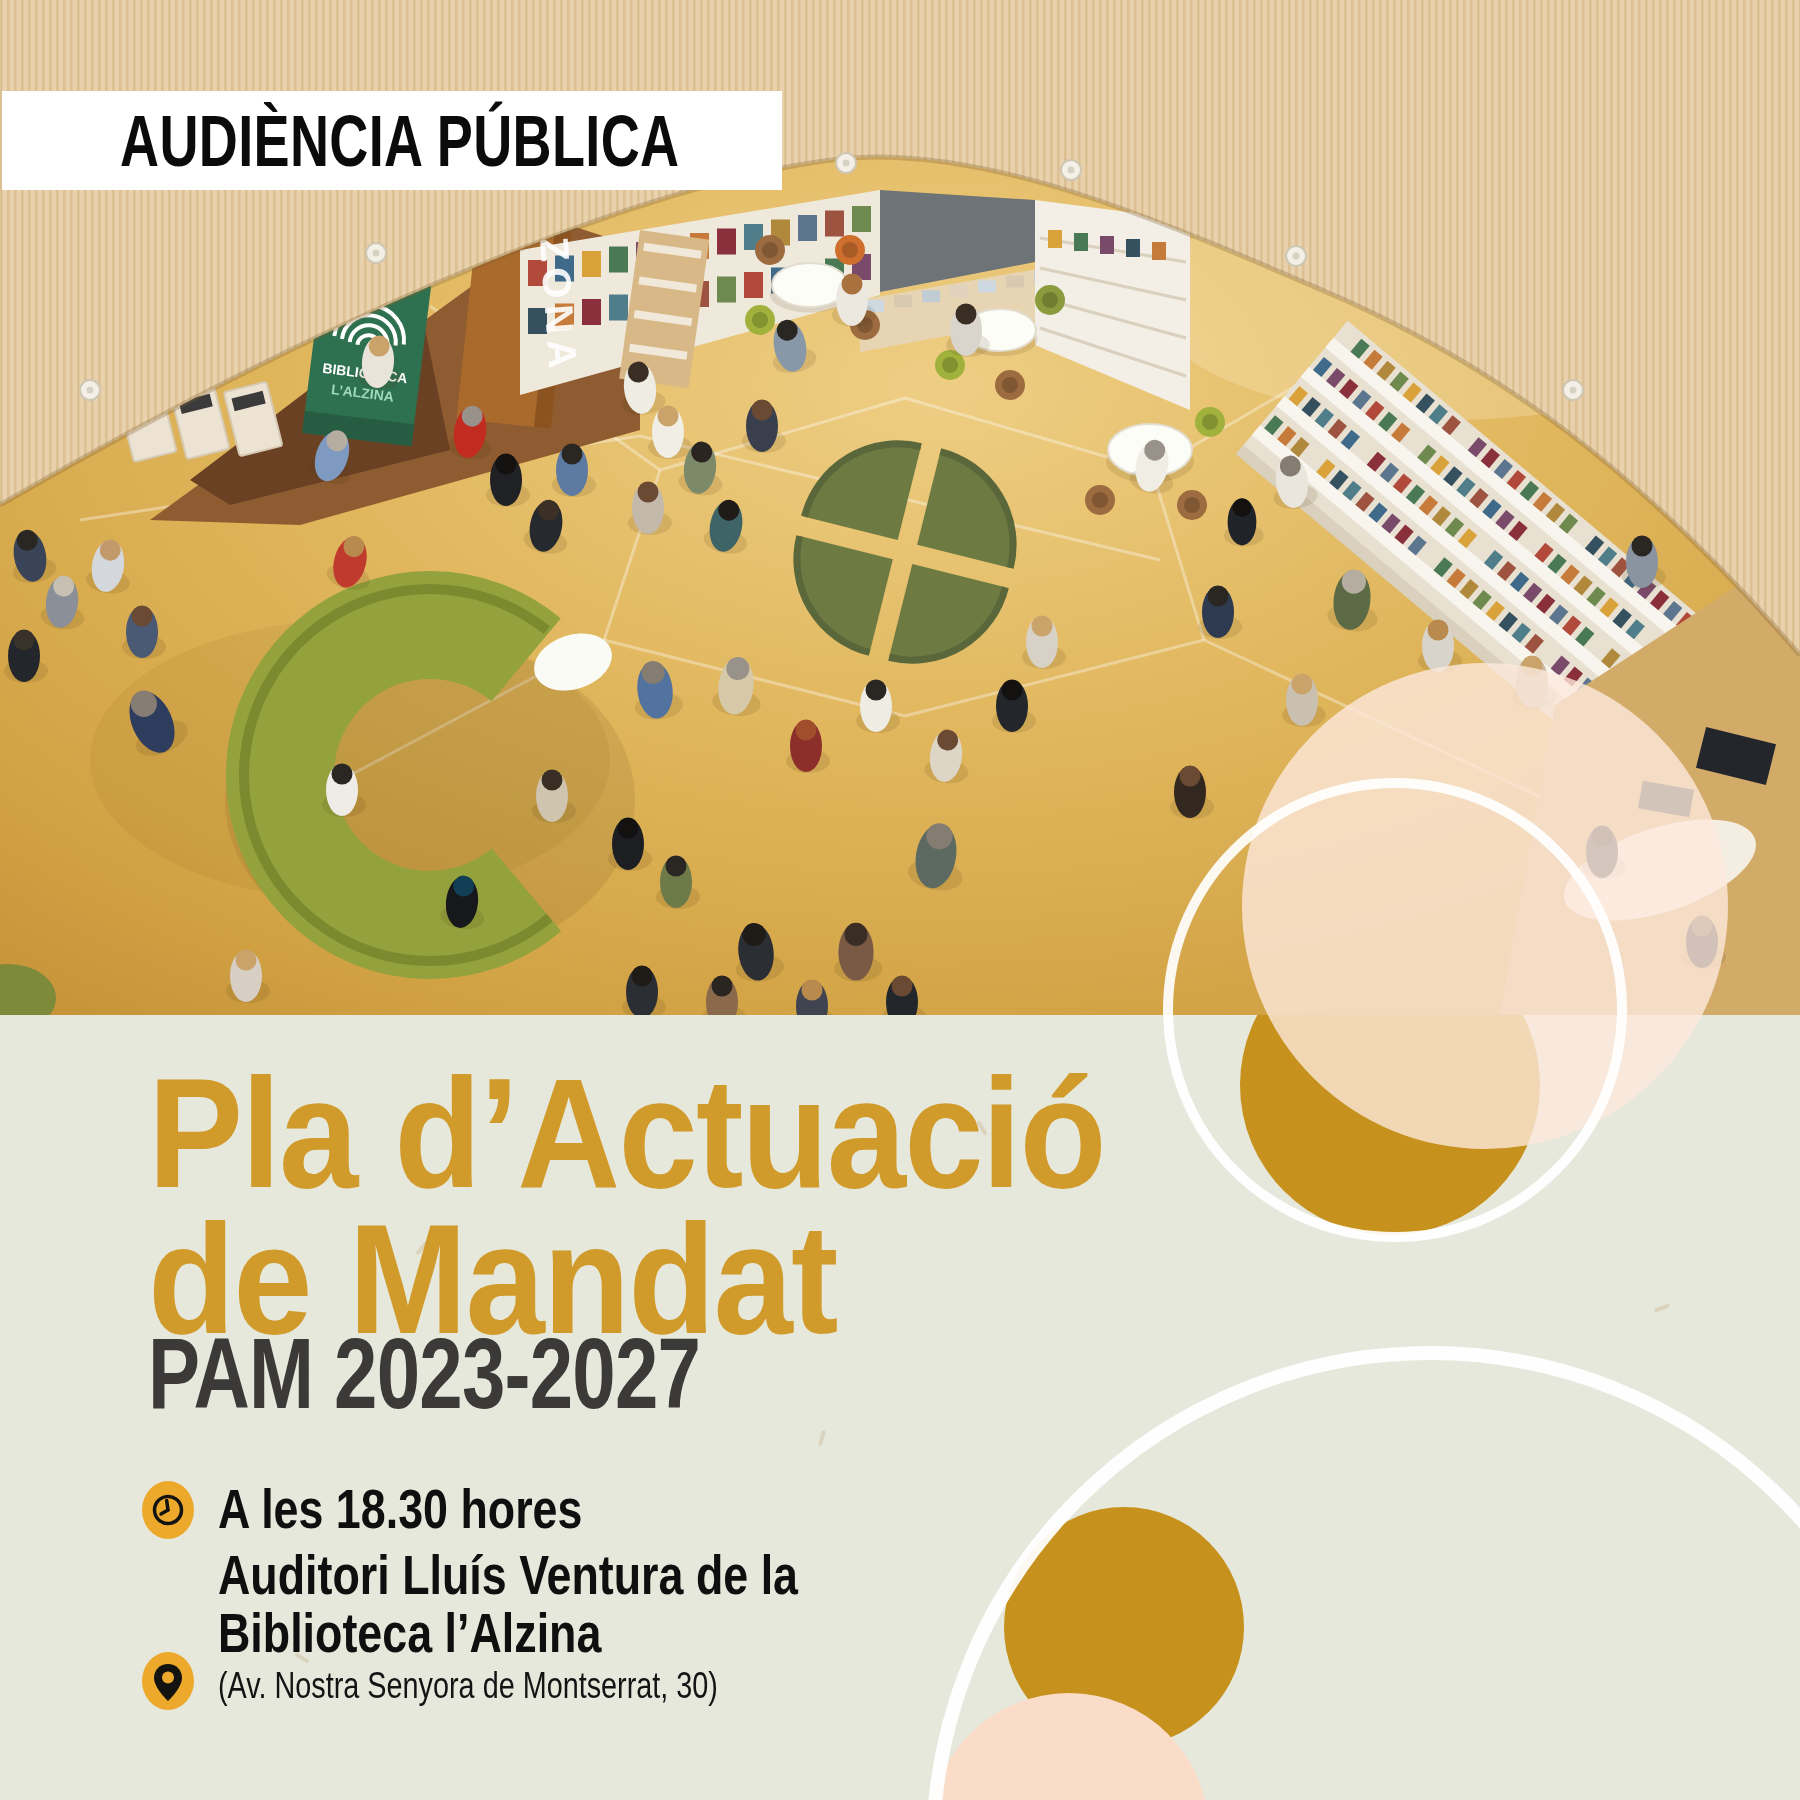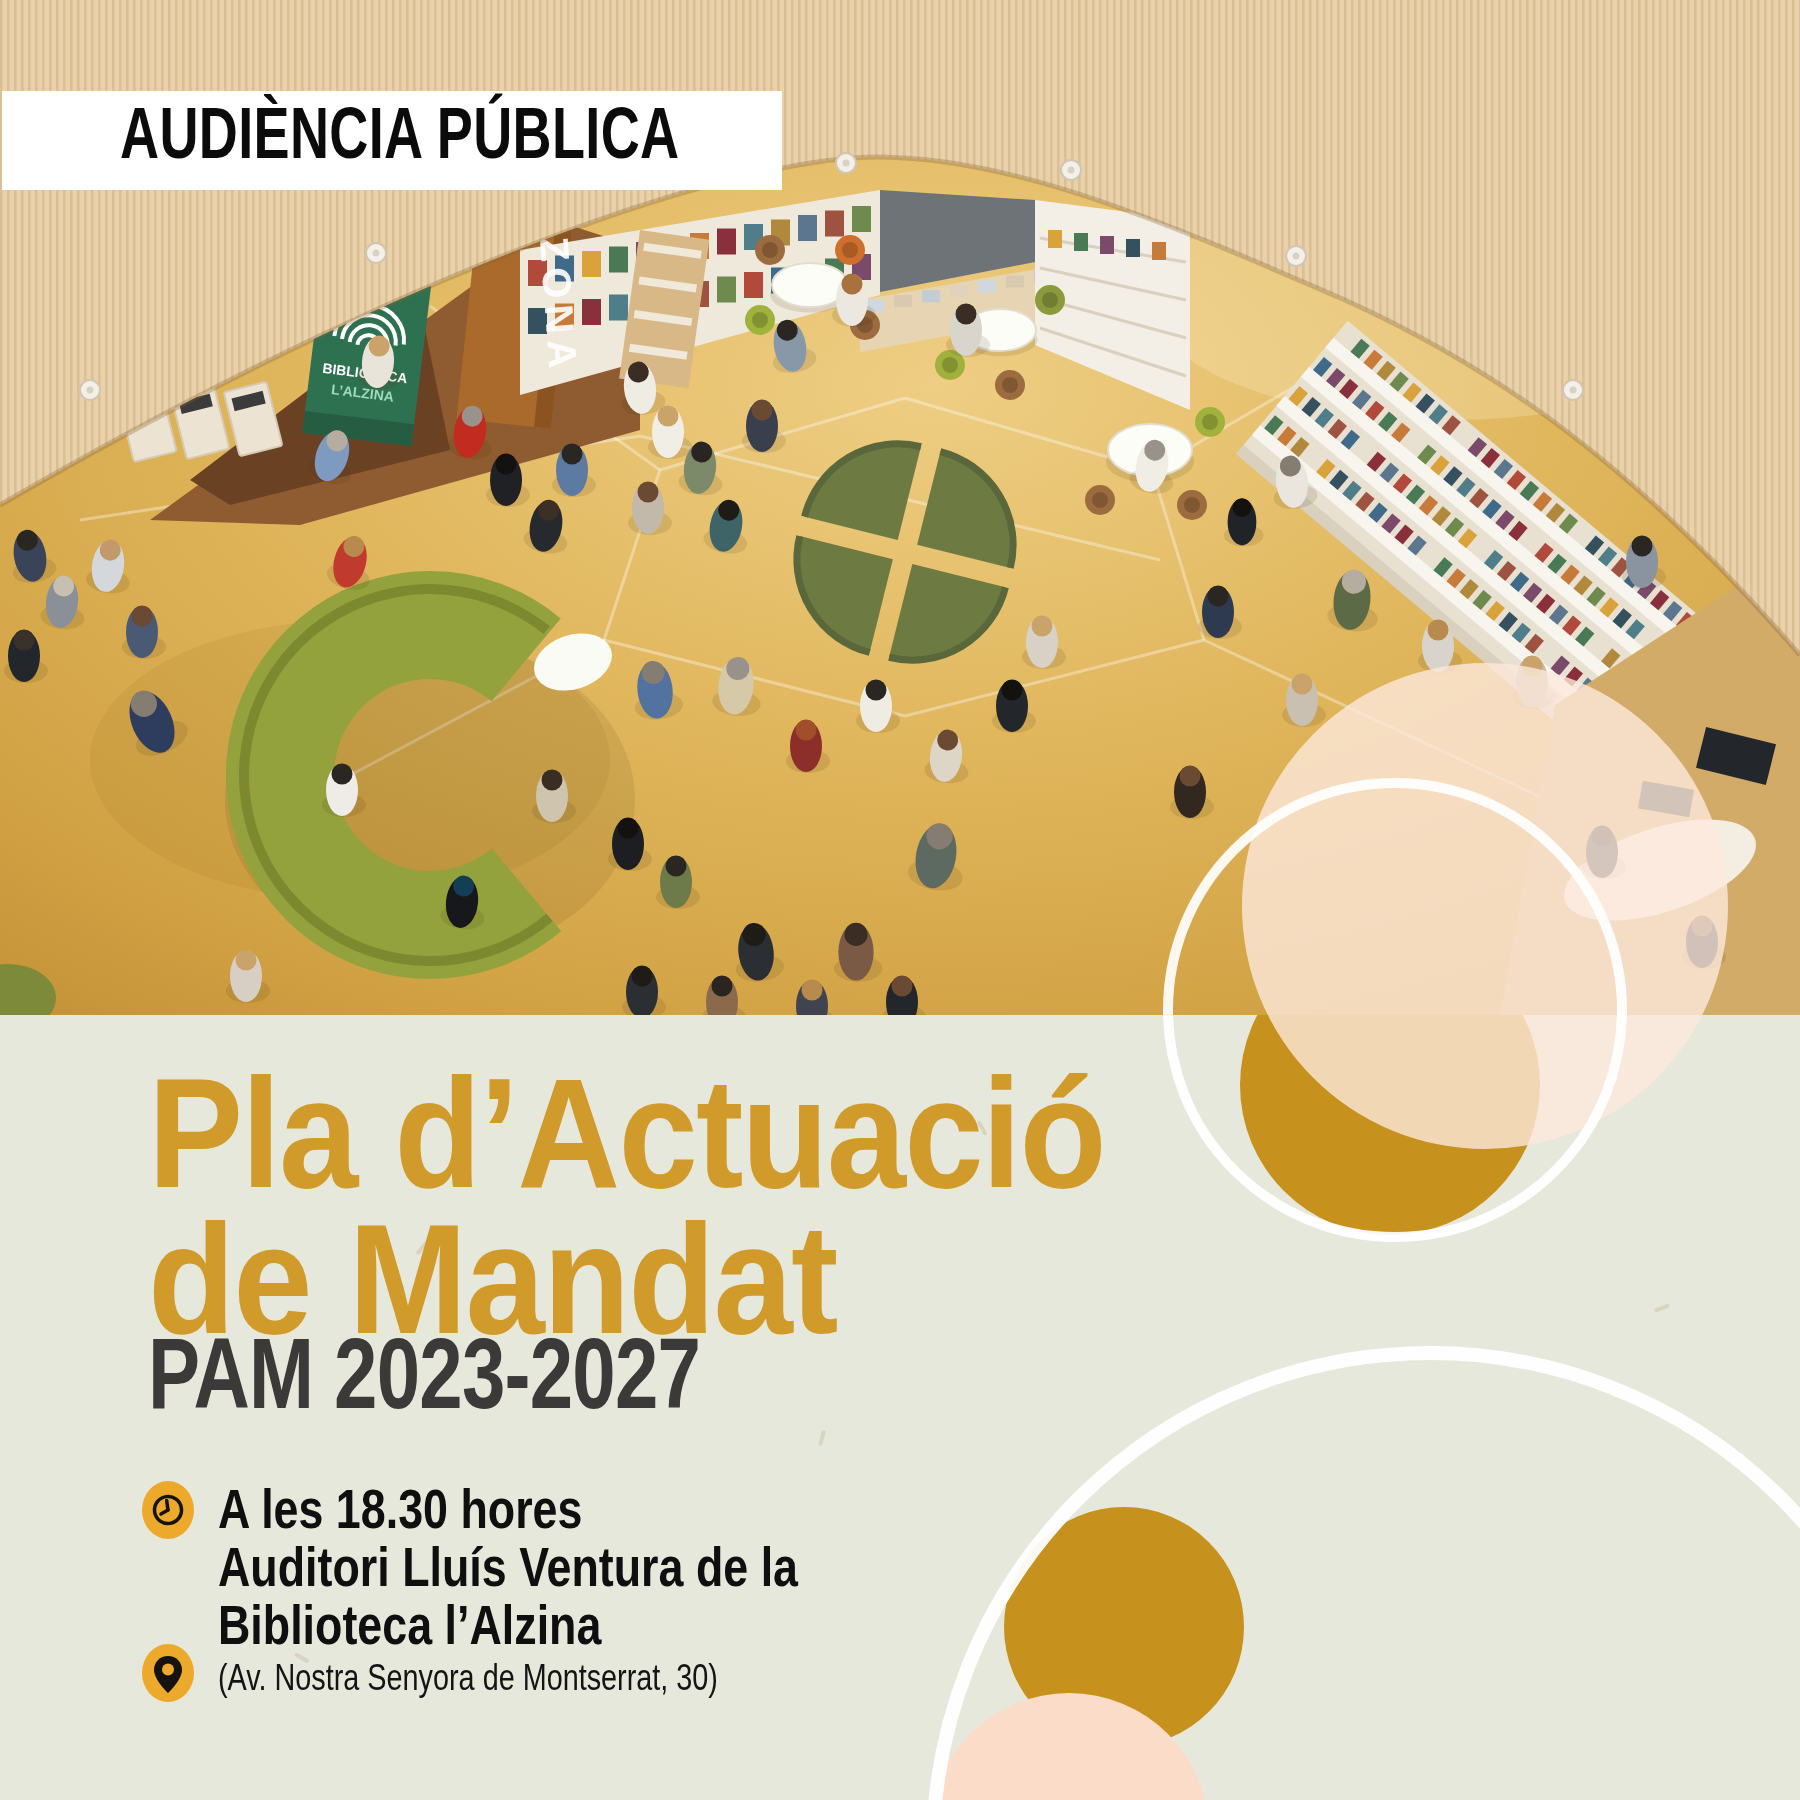--- a/index.html
+++ b/index.html
@@ -10,21 +10,21 @@
   }
   
   .photo{
     position:absolute; left:0; top:0; width:1800px; height:1015px;
     overflow:hidden; z-index:2; background:#dcb258;
   }
   .photo svg{display:block;}
   
   .banner{
     position:absolute; left:2px; top:91px; width:780px; height:99px;
-    background:#ffffff; display:flex; z-index:5;
+    background:#ffffff; display:flex; align-items:center; z-index:5;
   }
   .banner span{
     display:inline-block; margin-left:118px;
     font-size:73px; font-weight:bold; color:#0b0b0b; letter-spacing:0.5px;
     transform:scaleX(0.74); transform-origin:left center; white-space:nowrap;
   }
   
   .circle{position:absolute; border-radius:50%;}
   .gold-mid   {left:1240px; top:935px;  width:300px; height:300px; background:#c6911c; z-index:1;}
   .peach-mid  {left:1242px; top:663px;  width:486px; height:486px; background:rgba(252,233,220,0.80); z-index:3;}
@@ -39,21 +39,21 @@
     letter-spacing:-2px; transform:scaleX(0.92); transform-origin:left top; white-space:nowrap;
   }
   .subtitle{
     position:absolute; left:148px; top:1323px; z-index:6;
     font-size:100px; line-height:100px; font-weight:bold; color:#3b3a38;
     letter-spacing:-1px; transform:scaleX(0.78); transform-origin:left top; white-space:nowrap;
   }
   .details{position:absolute; left:142px; top:1480px; z-index:6;}
   .drow{display:flex; align-items:flex-start;}
   .drow + .drow{margin-top:0px;align-items:flex-end;}
-  .drow.last{margin-top:0;}
+  .drow.last{margin-top:8px;}
   .dicon{flex:0 0 52px; width:52px; height:58px; margin-right:24px;}
   .dtext{
     transform:scaleX(0.80); transform-origin:left top; white-space:nowrap;
     font-size:56px; line-height:58px; font-weight:bold; color:#0f0f0f;
   }
   .dtext .note{font-size:36px; line-height:46px; font-weight:normal; color:#141414; margin-top:1px;}
   
   .fiber{position:absolute; width:4px; height:16px; background:rgba(168,128,66,0.20); border-radius:2px; z-index:0;}
 </style>
 </head>

